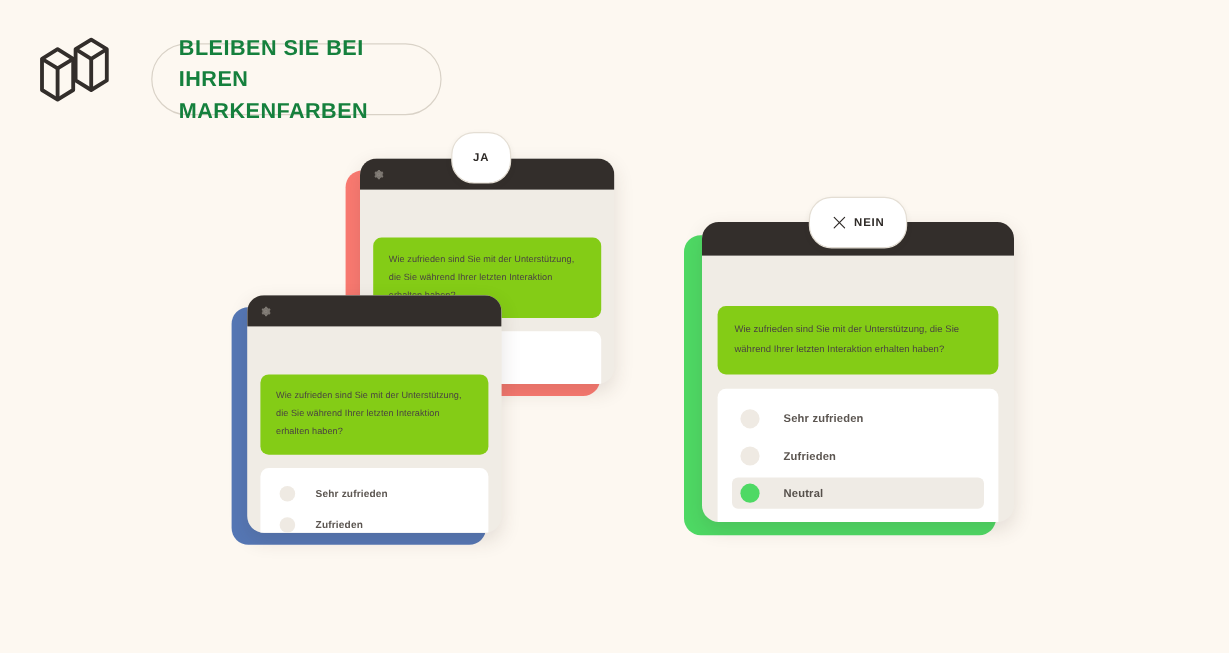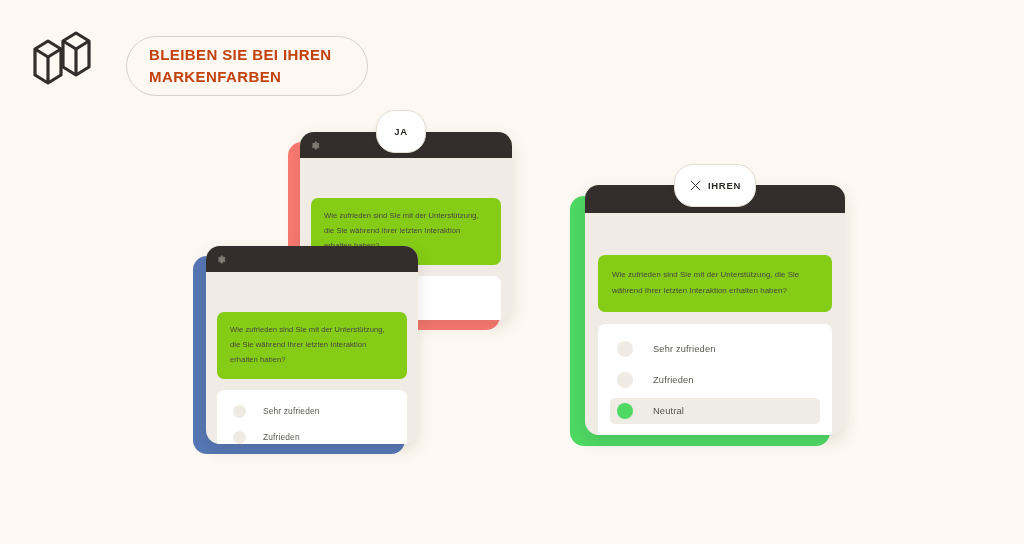--- a/index.html
+++ b/index.html
@@ -20,23 +20,23 @@
     position:absolute;left:126px;top:36px;
     width:242px;height:60px;
     border:1px solid #D9D2C7;
     border-radius:32px;
     background:transparent;
     box-sizing:border-box;
     display:flex;align-items:center;
   }
   .tag-pill-text{
     padding-left:22px;padding-right:14px;
-    font-size:15px;font-weight:bold;
+    font-size:18px;font-weight:bold;
     letter-spacing:.4px;line-height:1.45;
-    color:#c2410c;
+    color:#15803d;
     text-transform:uppercase;
   }
 
   
   .card-wrap{position:absolute;}
   .color-back{
     position:absolute;left:0;top:0;
     width:100%;height:100%;
     border-radius:14px;
   }
@@ -79,20 +79,21 @@
     background:#FFFFFF;
     border-radius:7px;
     padding:10px 10px 10px 10px;
   }
   .option-row{
     display:flex;align-items:center;
     height:22px;
     margin-bottom:4px;
     border-radius:5px;
     padding-left:6px;
+    font-weight:bold;
   }
   .option-row:last-child{margin-bottom:0;}
   .option-row.selected{background:#EFEBE5;}
   .radio{
     width:13px;height:13px;border-radius:50%;
     background:#EFEAE3;
     flex:0 0 auto;
   }
   .option-label{
     margin-left:17px;
@@ -274,16 +275,16 @@
   <div class="badge" id="badge-ja">
     <span class="badge-text">JA</span>
   </div>
 
   <div class="badge" id="badge-nein">
     <span class="x-icon">
       <svg viewBox="0 0 24 24" xmlns="http://www.w3.org/2000/svg">
         <path d="M4 4 L20 20 M20 4 L4 20" stroke="#2E2A27" stroke-width="1.8" fill="none" stroke-linecap="round"></path>
       </svg>
     </span>
-    <span class="badge-text">IHREN</span>
+    <span class="badge-text">NEIN</span>
   </div>
 
 </div>
 
 </body></html>

